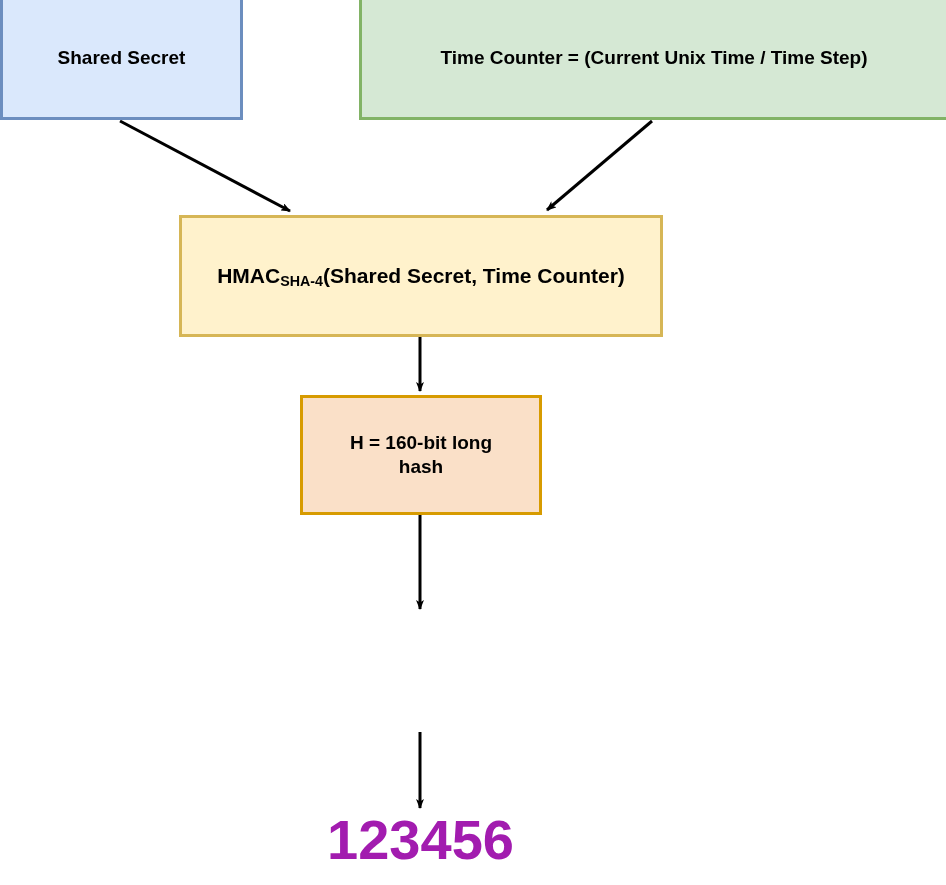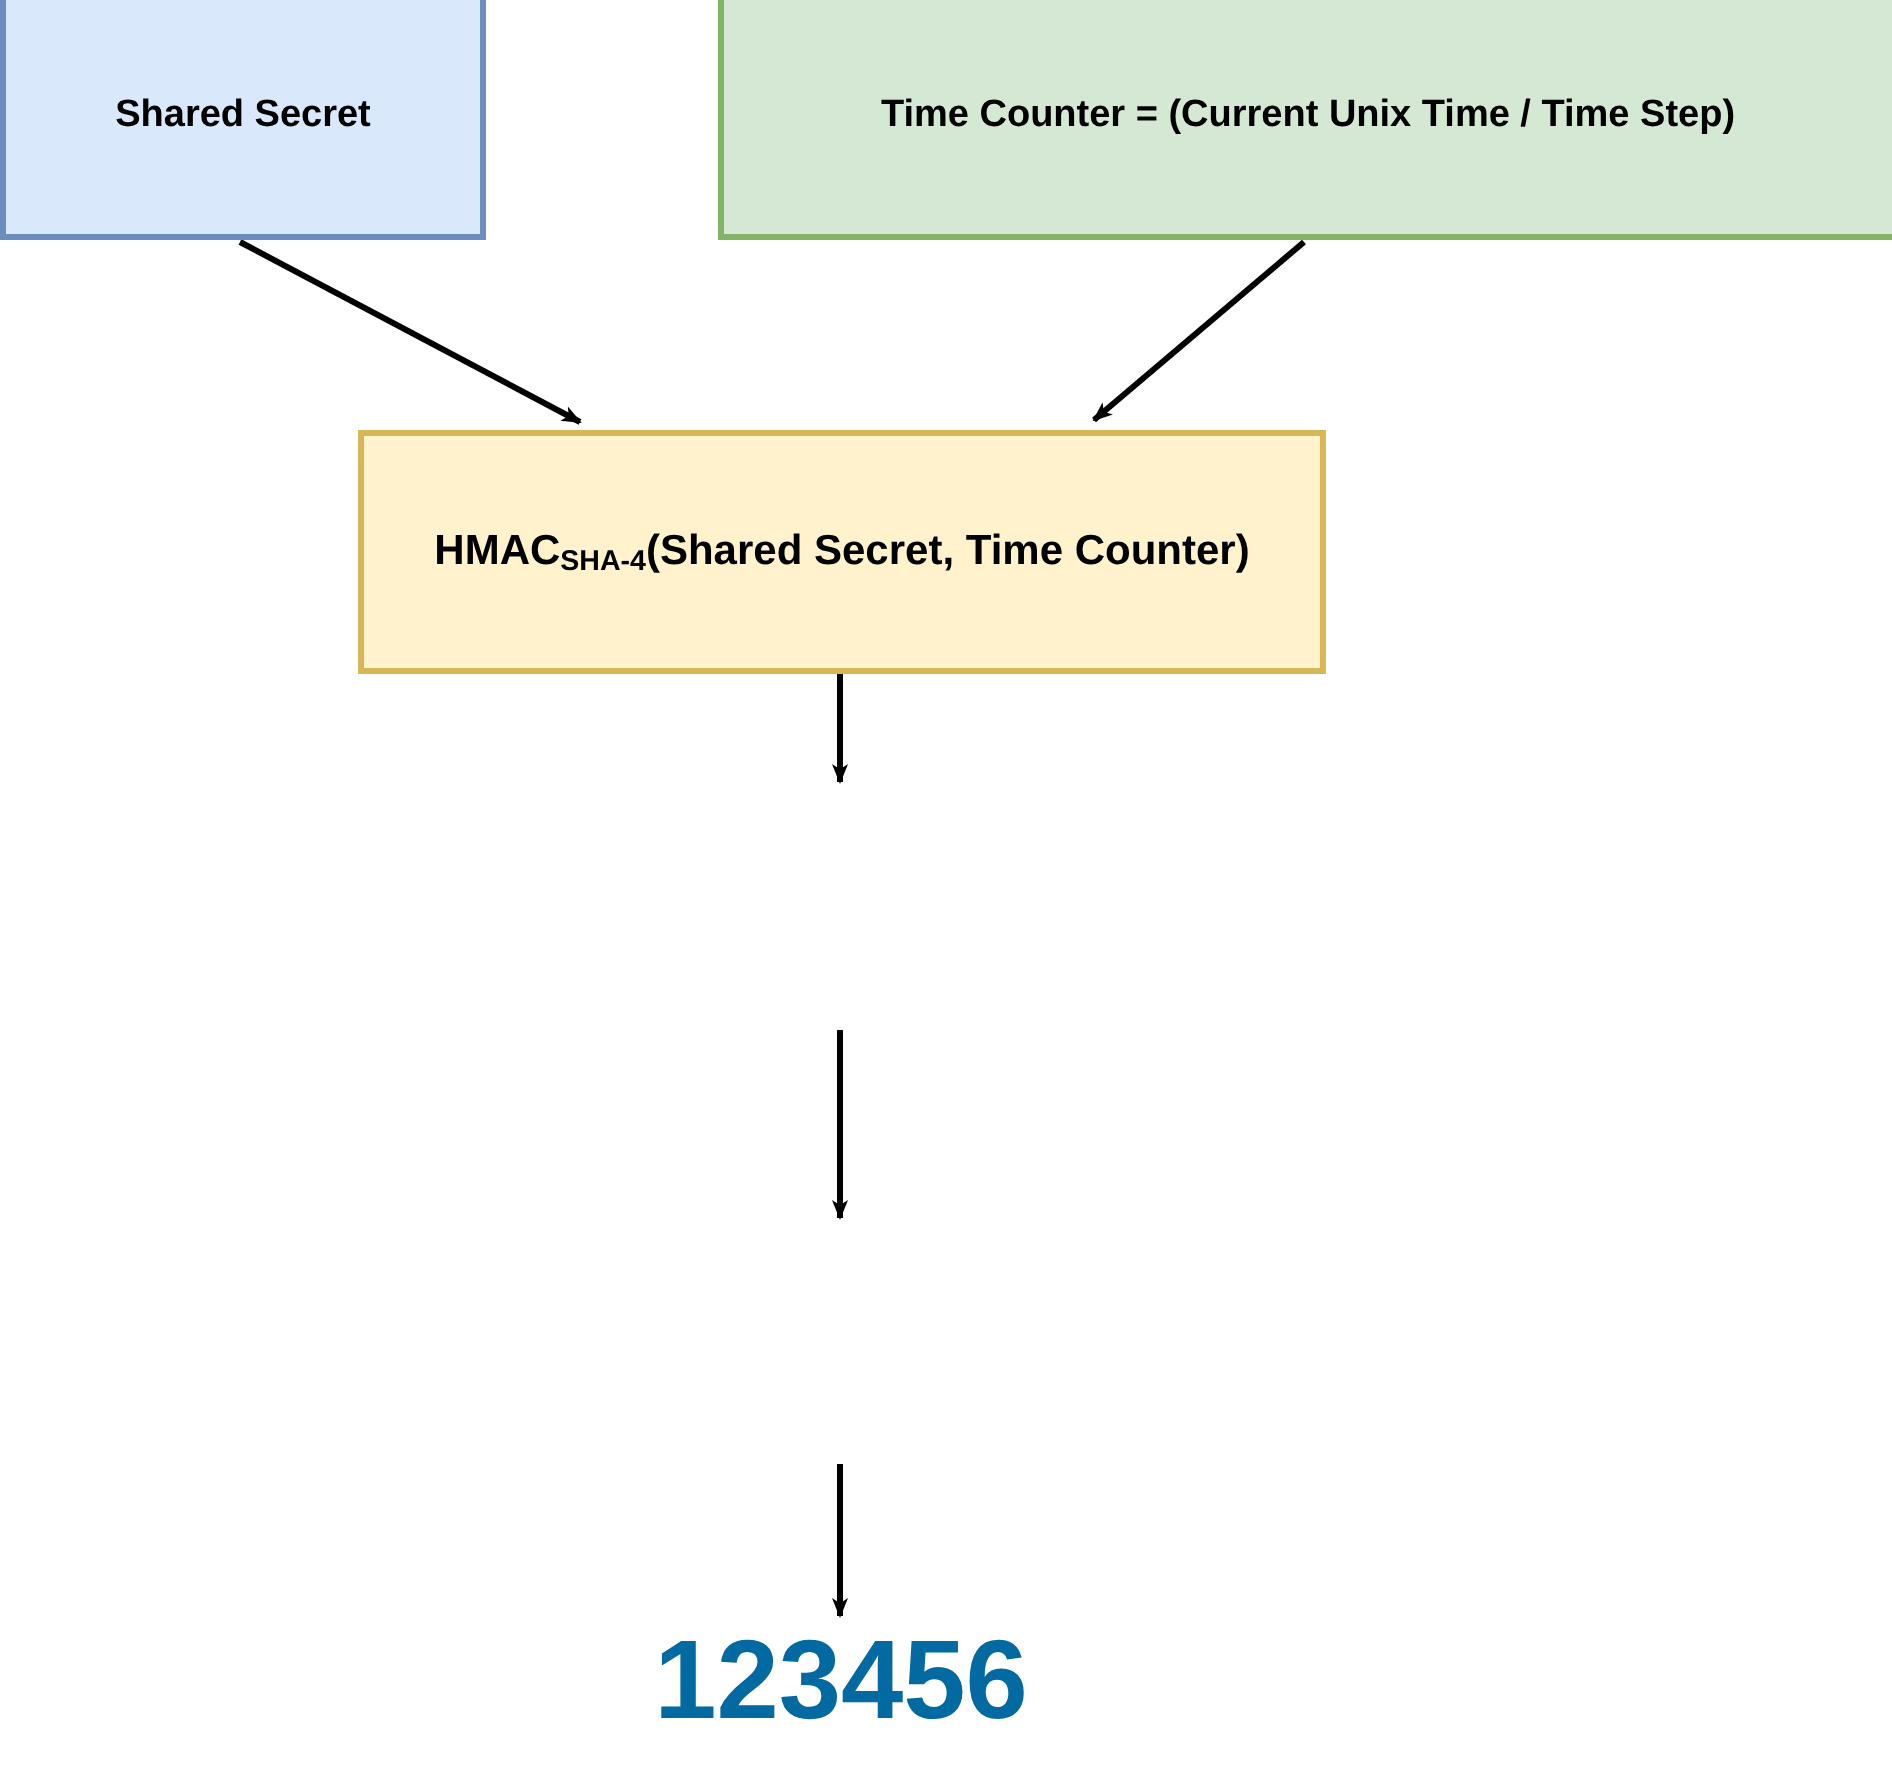--- a/index.html
+++ b/index.html
@@ -85,21 +85,21 @@
     border: 3px solid #9673a6;
     font-size: 21px;
   }
   
   #node-output {
     left: 279px;
     top: 800px;
     width: 283px;
     height: 80px;
     font-size: 56px;
-    color: #0369a1;
+    color: #a21caf;
   }
   sub {
     font-size: 0.68em;
     vertical-align: -0.22em;
     line-height: 0;
   }
   sup {
     font-size: 0.68em;
     vertical-align: 0.46em;
     line-height: 0;
@@ -151,19 +151,23 @@
   </div>
 
   <div class="node" id="node-time-counter">
     <span class="node-label">Time Counter = (Current Unix Time / Time Step)</span>
   </div>
 
   <div class="node" id="node-hmac">
     <span class="node-label"><span>HMAC</span><sub>SHA-4</sub><span>(Shared Secret, Time Counter)</span></span>
   </div>
 
+  <div class="node" id="node-hash">
+    <span class="node-label">H = 160-bit long
+hash</span>
+  </div>
 
 
   <div class="node" id="node-output">
     <span class="node-label">123456</span>
   </div>
 
 </div>
 
 </body></html>

